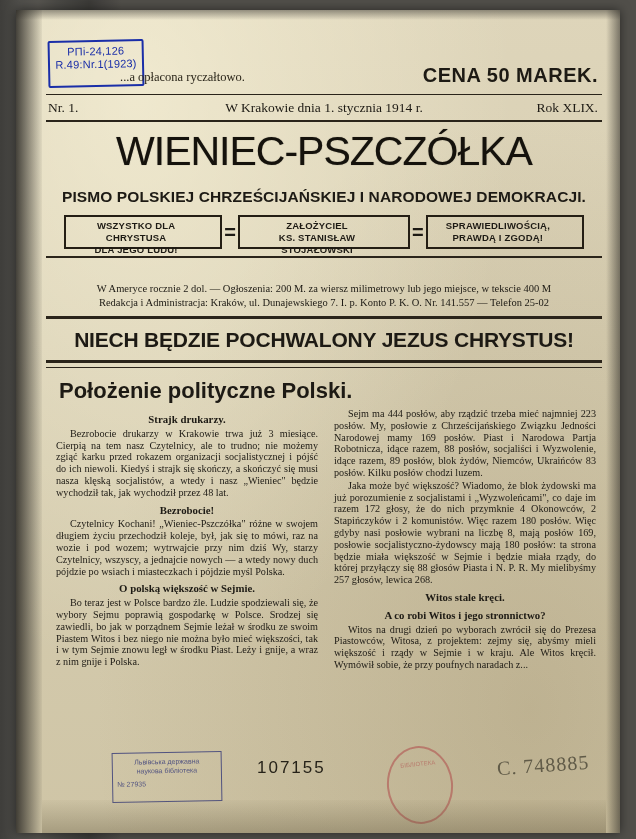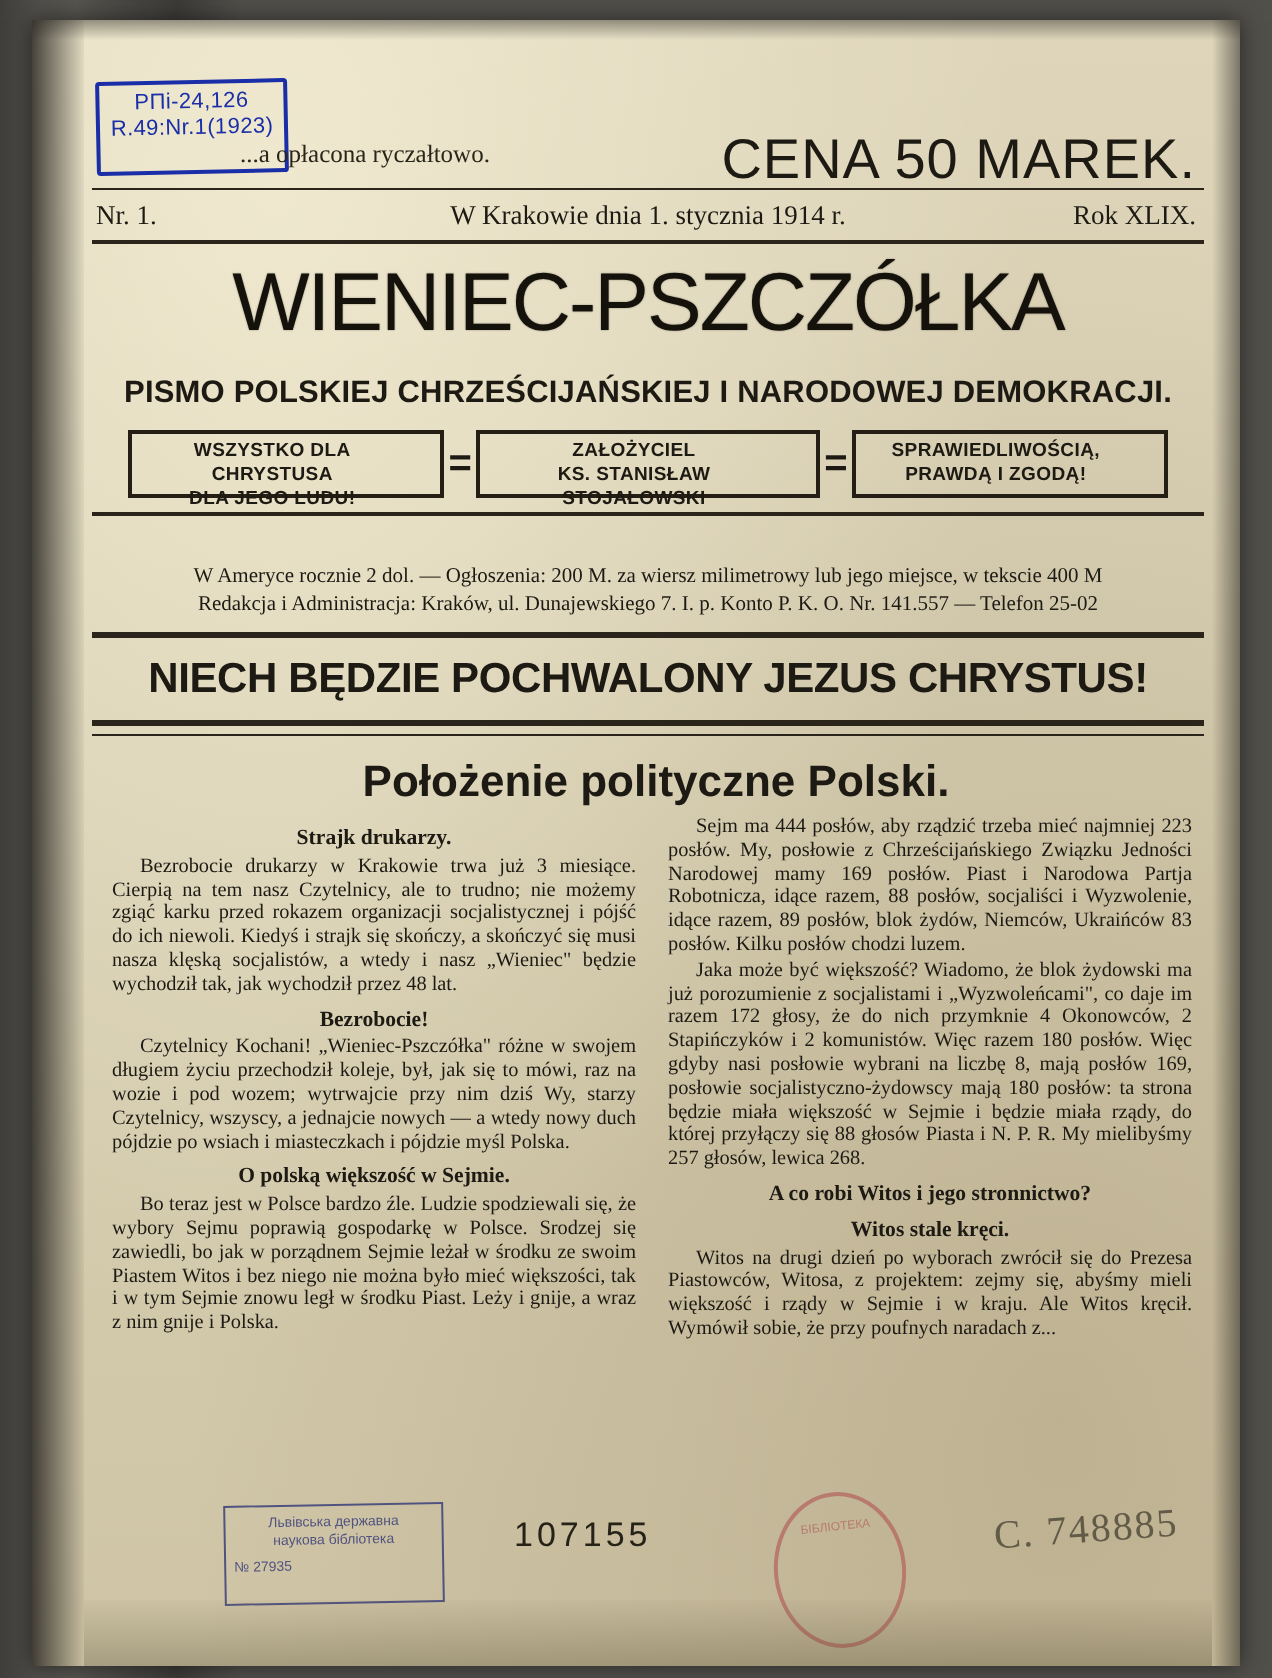--- a/index.html
+++ b/index.html
@@ -40,21 +40,21 @@
     color:#1a2ea8;font-family:"Liberation Sans",sans-serif;
     font-size:11px;line-height:13px;text-align:center;padding-top:3px;
     transform:rotate(-1.2deg);
     background:rgba(255,255,255,0.04);
   }
   .lib-stamp div{letter-spacing:.2px;}
 
   .hdr-row1{position:absolute;left:0;top:60px;width:564px;}
   .hdr-postage{position:absolute;left:78px;top:0;font-size:12.5px;color:#2a2519;}
   .hdr-price{position:absolute;right:8px;top:-6px;font-family:"Liberation Sans",sans-serif;
-    font-weight:normal;font-size:28px;letter-spacing:.5px;}
+    font-weight:bold;font-size:20px;letter-spacing:.5px;}
 
   .rule{position:absolute;left:4px;width:556px;background:#2a241a;}
 
   .hdr-row2{position:absolute;left:0;top:90px;width:564px;font-size:13.5px;}
   .hdr-nr{position:absolute;left:6px;top:0;}
   .hdr-place{position:absolute;left:0;right:0;top:0;text-align:center;}
   .hdr-rok{position:absolute;right:8px;top:0;}
 
   .title{
     position:absolute;left:0;top:118px;width:564px;text-align:center;
@@ -91,21 +91,21 @@
     font-size:10.5px;line-height:13.5px;
   }
 
   .motto-big{
     position:absolute;left:0;top:318px;width:564px;text-align:center;
     font-family:"Liberation Sans",sans-serif;font-weight:bold;font-size:21px;
     letter-spacing:-.2px;
   }
 
   .headline{
-    position:absolute;left:4px;top:368px;width:564px;text-align:center;
+    position:absolute;left:17px;top:368px;width:564px;text-align:left;
     font-family:"Liberation Sans",sans-serif;font-weight:bold;font-size:22px;
   }
 
   .cols{position:absolute;left:14px;top:398px;width:540px;height:330px;
     display:flex;gap:16px;}
   .col{width:262px;font-size:10.2px;line-height:11.8px;text-align:justify;}
   .col p{margin:0 0 1px 0;text-indent:14px;}
   .col h3{margin:6px 0 2px 0;text-align:center;font-size:10.8px;
     font-family:"Liberation Serif",serif;font-weight:bold;}
 
@@ -207,22 +207,22 @@
           <h3>Strajk drukarzy.</h3>
           <p>Bezrobocie drukarzy w Krakowie trwa już 3 miesiące. Cierpią na tem nasz Czytelnicy, ale to trudno; nie możemy zgiąć karku przed rokazem organizacji socjalistycznej i pójść do ich niewoli. Kiedyś i strajk się skończy, a skończyć się musi nasza klęską socjalistów, a wtedy i nasz „Wieniec" będzie wychodził tak, jak wychodził przez 48 lat.</p>
           <h3>Bezrobocie!</h3>
           <p>Czytelnicy Kochani! „Wieniec-Pszczółka" różne w swojem długiem życiu przechodził koleje, był, jak się to mówi, raz na wozie i pod wozem; wytrwajcie przy nim dziś Wy, starzy Czytelnicy, wszyscy, a jednajcie nowych — a wtedy nowy duch pójdzie po wsiach i miasteczkach i pójdzie myśl Polska.</p>
           <h3>O polską większość w Sejmie.</h3>
           <p>Bo teraz jest w Polsce bardzo źle. Ludzie spodziewali się, że wybory Sejmu poprawią gospodarkę w Polsce. Srodzej się zawiedli, bo jak w porządnem Sejmie leżał w środku ze swoim Piastem Witos i bez niego nie można było mieć większości, tak i w tym Sejmie znowu legł w środku Piast. Leży i gnije, a wraz z nim gnije i Polska.</p>
         </div>
         <div class="col">
           <p>Sejm ma 444 posłów, aby rządzić trzeba mieć najmniej 223 posłów. My, posłowie z Chrześcijańskiego Związku Jedności Narodowej mamy 169 posłów. Piast i Narodowa Partja Robotnicza, idące razem, 88 posłów, socjaliści i Wyzwolenie, idące razem, 89 posłów, blok żydów, Niemców, Ukraińców 83 posłów. Kilku posłów chodzi luzem.</p>
           <p>Jaka może być większość? Wiadomo, że blok żydowski ma już porozumienie z socjalistami i „Wyzwoleńcami", co daje im razem 172 głosy, że do nich przymknie 4 Okonowców, 2 Stapińczyków i 2 komunistów. Więc razem 180 posłów. Więc gdyby nasi posłowie wybrani na liczbę 8, mają posłów 169, posłowie socjalistyczno-żydowscy mają 180 posłów: ta strona będzie miała większość w Sejmie i będzie miała rządy, do której przyłączy się 88 głosów Piasta i N. P. R. My mielibyśmy 257 głosów, lewica 268.</p>
+          <h3>Witos stale kręci.</h3>
           <h3>A co robi Witos i jego stronnictwo?</h3>
-          <h3>Witos stale kręci.</h3>
           <p>Witos na drugi dzień po wyborach zwrócił się do Prezesa Piastowców, Witosa, z projektem: zejmy się, abyśmy mieli większość i rządy w Sejmie i w kraju. Ale Witos kręcił. Wymówił sobie, że przy poufnych naradach z...</p>
         </div>
       </div>
 
       <div class="stamp-rect">
         <div>Львівська державна</div>
         <div>наукова бібліотека</div>
         <div class="no">№ 27935</div>
       </div>
 

